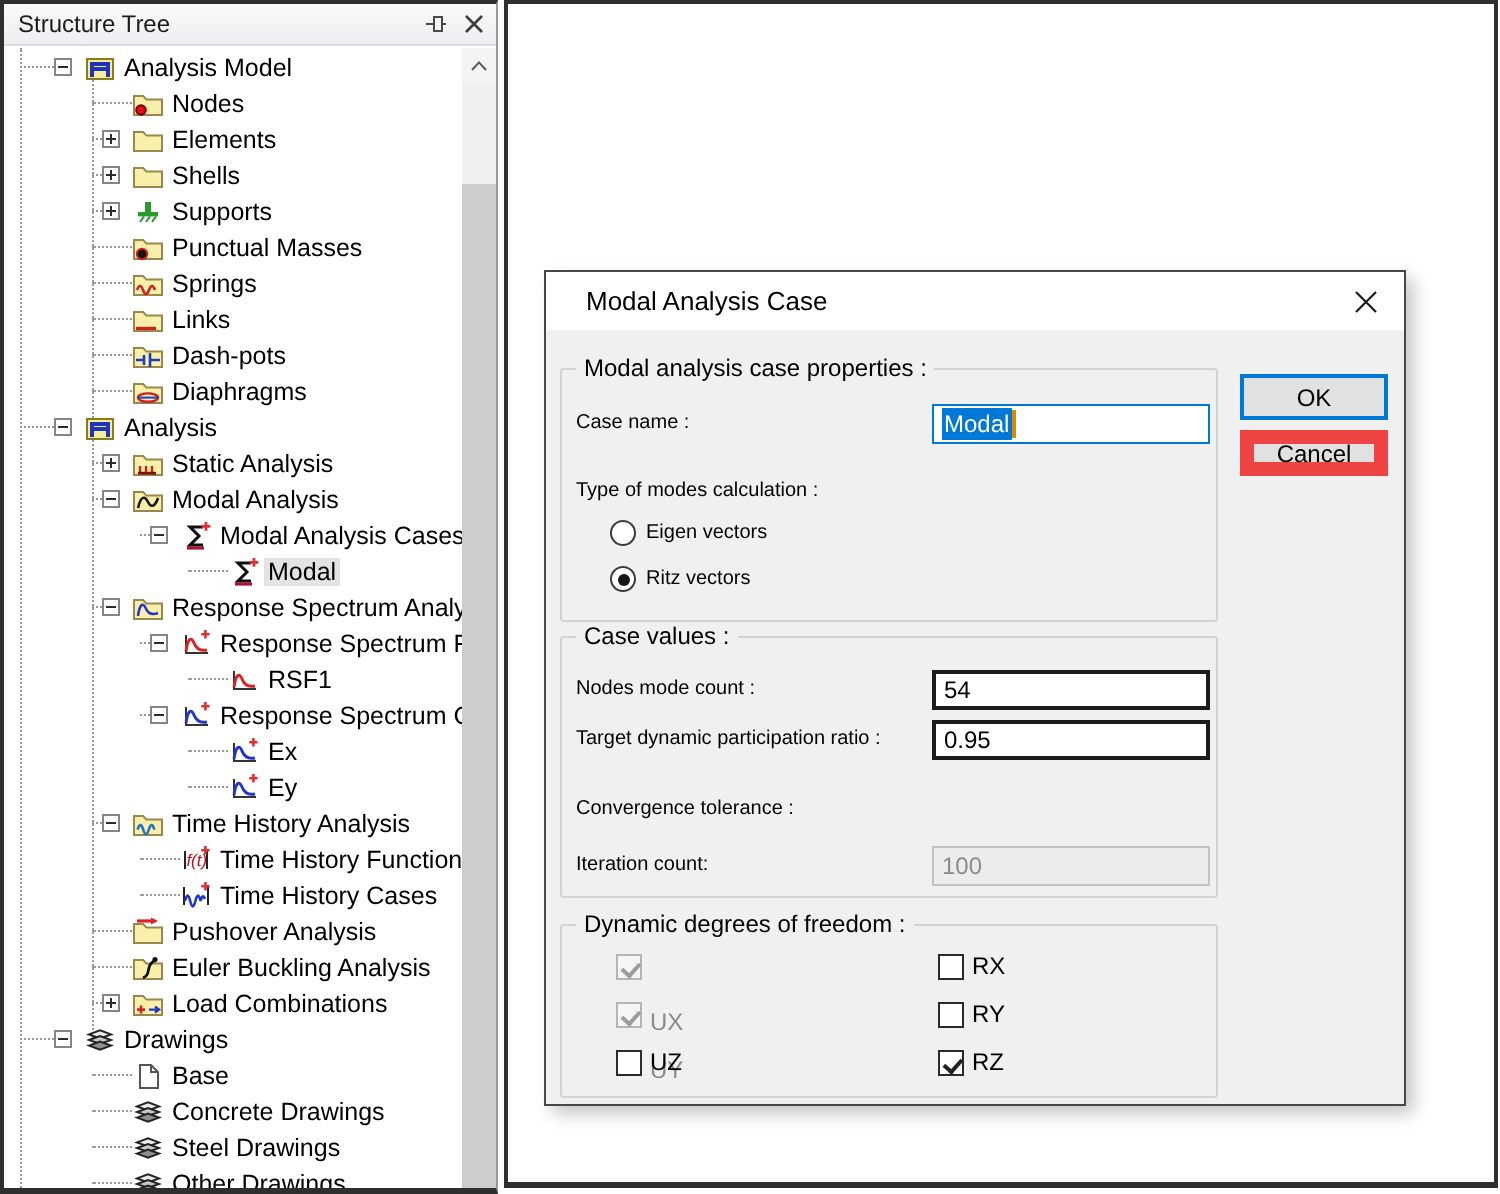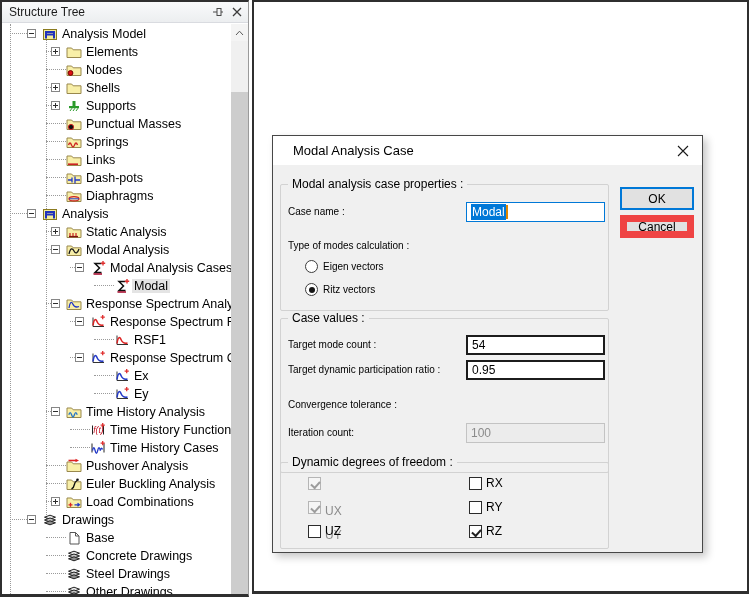--- a/index.html
+++ b/index.html
@@ -39,21 +39,21 @@
   
   .dialog{position:absolute;left:272px;top:135px;width:431px;height:418px;background:#f0f0f0;
     border:1px solid #474747;box-shadow:4px 4px 8px rgba(0,0,0,.22);box-sizing:border-box;font-size:12px;color:#000;}
   .dlg-title{position:absolute;left:0;top:0;right:0;height:29px;background:#fff;
     display:flex;align-items:center;padding-left:20px;font-size:13px;box-sizing:border-box;}
   .dlg-close{position:absolute;right:11px;top:7px;width:16px;height:16px;display:flex;align-items:center;justify-content:center;}
 
   .grp{position:absolute;border:1px solid #d2d2d2;border-radius:2px;box-sizing:border-box;}
   .grp-label{position:absolute;top:-8px;left:7px;background:#f0f0f0;padding:0 4px;font-size:12px;white-space:nowrap;}
   .g1{left:7px;top:48px;width:329px;height:127px;}
-  .g2{left:7px;top:182px;width:329px;height:155px;}
+  .g2{left:7px;top:182px;width:329px;height:131px;}
   .g3{left:7px;top:326px;width:329px;height:87px;}
 
   .dlbl{position:absolute;font-size:10px;line-height:20px;white-space:nowrap;}
   .tbox{position:absolute;left:193px;width:139px;height:20px;background:#fff;box-sizing:border-box;
     font-size:12px;line-height:16px;display:flex;align-items:center;padding-left:4px;}
   .tbox.focused{border:1px solid #0078d7;}
   .tbox.strong{border:2px solid #1c1c1c;}
   .tbox.disabled{border:1px solid #c3c3c3;background:#ececec;color:#8b8b8b;}
   .seltext{background:#0078d7;color:#fff;padding:0 1px;}
   .caret{display:inline-block;width:2px;height:14px;background:#e08700;margin-left:0px;}
@@ -103,34 +103,34 @@
     <div class="trow">
           <span class="stub" style="left: 8px; width: 17px;"></span>
           <span class="exp minus" style="left: 25px;"></span>
           <span class="ticon" style="left: 40px;"><svg width="16" height="16" viewBox="0 0 16 16">
               <rect x="1.5" y="3.5" width="13" height="10" fill="#f2ee9a" stroke="#8b7b20"></rect>
               <path d="M4 12.5 V6 h8 v6.5 M4 8.5 h8" fill="none" stroke="#2233bb" stroke-width="2"></path>
             </svg></span>
           <span class="tlabel" style="left: 58px;">Analysis Model</span>
         </div>
         <div class="trow">
+          <span class="stub" style="left: 44px; width: 20px;"></span>
+          <span class="ticon" style="left: 64px;"><svg width="16" height="16" viewBox="0 0 16 16">
+              <path d="M1 4 h4.6 l1.6 1.8 H15 V13.5 H1 z" fill="#f8efa8" stroke="#99884d"></path>
+              <circle cx="4.5" cy="11" r="2.4" fill="#d11" stroke="#700"></circle>
+            </svg></span>
+          <span class="tlabel" style="left: 82px;">Nodes</span>
+        </div>
+        <div class="trow">
           <span class="stub" style="left: 44px; width: 5px;"></span>
           <span class="exp plus" style="left: 49px;"></span>
           <span class="ticon" style="left: 64px;"><svg width="16" height="16" viewBox="0 0 16 16">
               <path d="M1 4 h4.6 l1.6 1.8 H15 V13.5 H1 z" fill="#f8efa8" stroke="#99884d"></path>
             </svg></span>
           <span class="tlabel" style="left: 82px;">Elements</span>
-        </div>
-        <div class="trow">
-          <span class="stub" style="left: 44px; width: 20px;"></span>
-          <span class="ticon" style="left: 64px;"><svg width="16" height="16" viewBox="0 0 16 16">
-              <path d="M1 4 h4.6 l1.6 1.8 H15 V13.5 H1 z" fill="#f8efa8" stroke="#99884d"></path>
-              <circle cx="4.5" cy="11" r="2.4" fill="#d11" stroke="#700"></circle>
-            </svg></span>
-          <span class="tlabel" style="left: 82px;">Nodes</span>
         </div>
         <div class="trow">
           <span class="stub" style="left: 44px; width: 5px;"></span>
           <span class="exp plus" style="left: 49px;"></span>
           <span class="ticon" style="left: 64px;"><svg width="16" height="16" viewBox="0 0 16 16">
               <path d="M1 4 h4.6 l1.6 1.8 H15 V13.5 H1 z" fill="#f8efa8" stroke="#99884d"></path>
             </svg></span>
           <span class="tlabel" style="left: 82px;">Shells</span>
         </div>
         <div class="trow">
@@ -423,21 +423,21 @@
     <span class="dlbl" style="left:50px;top:121px">Eigen vectors</span>
     <span class="radio checked" style="left:32px;top:147px"></span>
     <span class="dlbl" style="left:50px;top:144px">Ritz vectors</span>
 
     <div class="btn default" style="top:51px">OK</div>
     <div class="btn" style="top:79px">Cancel</div>
 
     <div class="grp g2">
       <span class="grp-label">Case values :</span>
     </div>
-    <span class="dlbl" style="left:15px;top:199px">Target mode count :</span>
+    <span class="dlbl" style="left:15px;top:199px">Nodes mode count :</span>
     <div class="tbox strong" style="top:199px">
       <span>54</span>
     </div>
     <span class="dlbl" style="left:15px;top:224px">Target dynamic participation ratio :</span>
     <div class="tbox strong" style="top:224px">
       <span>0.95</span>
     </div>
     <span class="dlbl" style="left:15px;top:259px">Convergence tolerance :</span>
     <span class="dlbl" style="left:15px;top:287px">Iteration count:</span>
     <div class="tbox disabled" style="top:287px">

